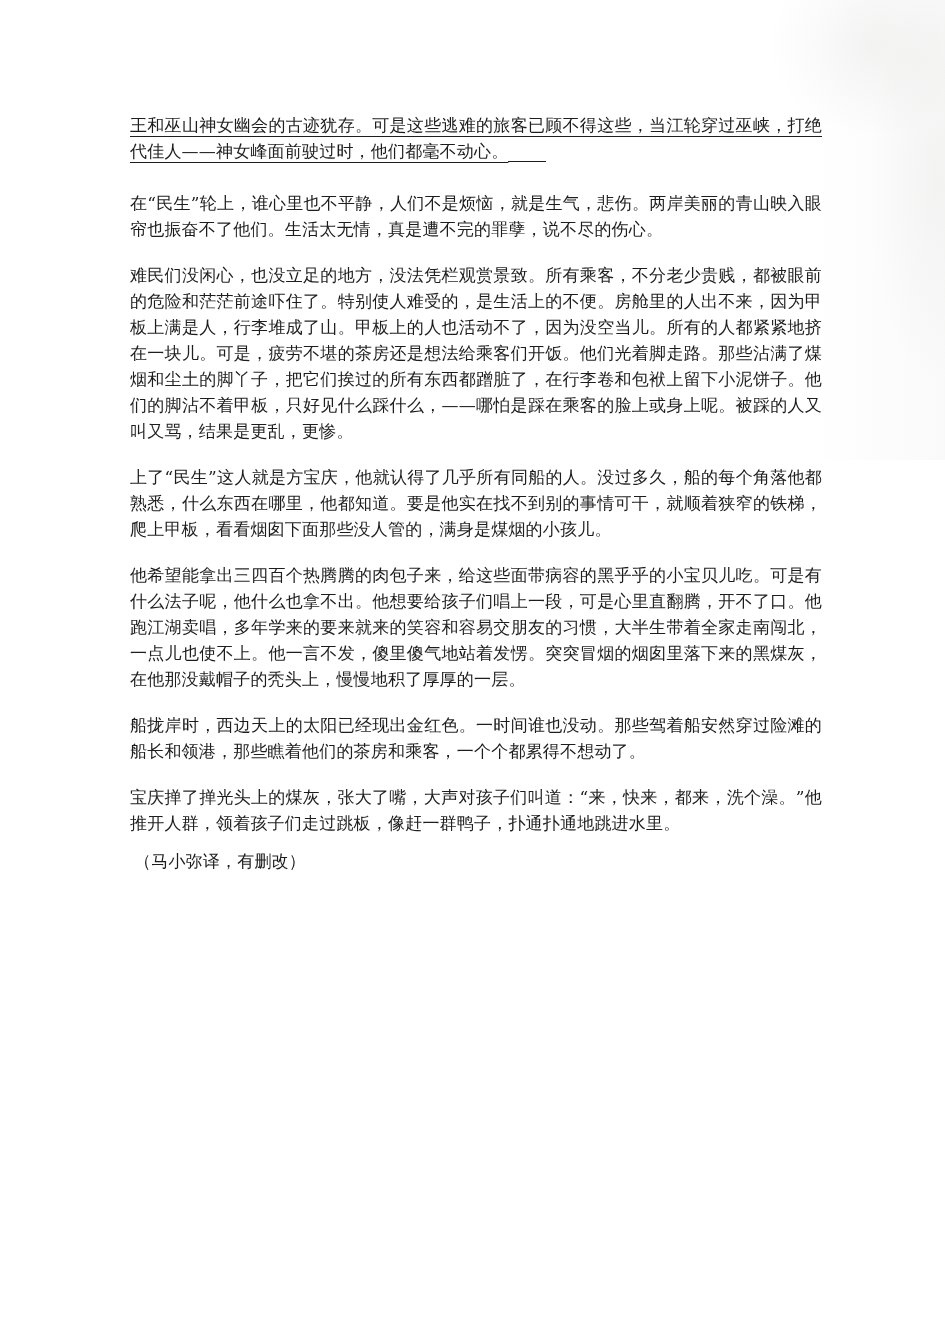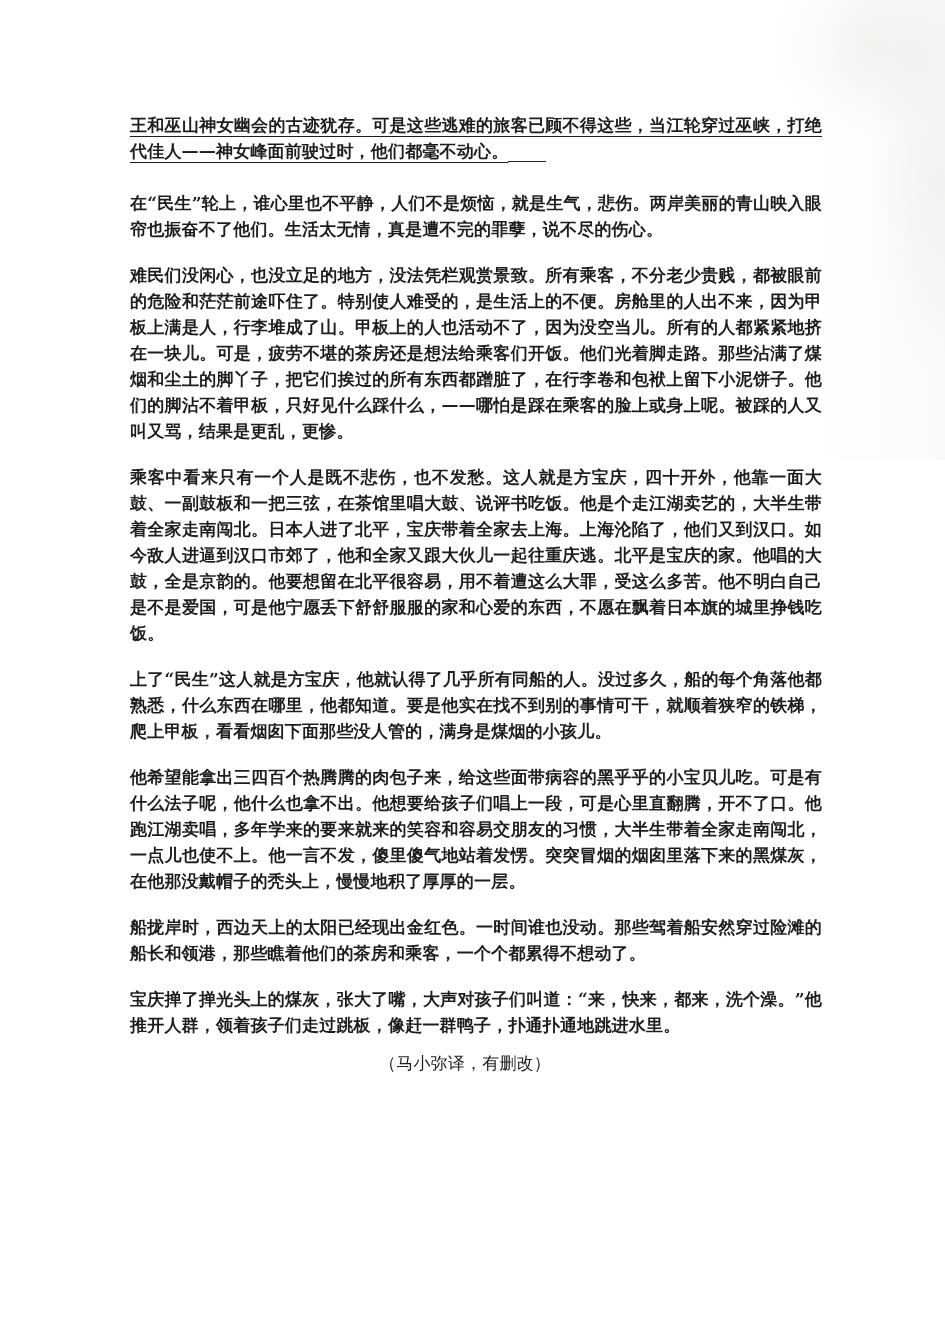--- a/index.html
+++ b/index.html
@@ -33,21 +33,20 @@
     top: 112px;
     width: 692px;
     color: #1d1d1d;
     font-size: 17px;
     line-height: 26px;
     text-align: justify;
     letter-spacing: 0.2px;
   }
   .para {
     margin: 0 0 20px 0;
-    font-weight: bold;
   }
   .para.underlined {
     margin-bottom: 26px;
   }
   .para.underlined .u-text {
     text-decoration: underline;
     text-decoration-thickness: 1px;
     text-underline-offset: 5px;
     text-decoration-color: #1d1d1d;
   }
@@ -57,38 +56,37 @@
     height: 1px;
     border-bottom: 1px solid #1d1d1d;
     vertical-align: baseline;
     margin-bottom: -5px;
   }
   .para.last {
     margin-bottom: 12px;
   }
   .attribution {
     margin: 4px;
-    text-align: center;
+    text-align: left;
     padding-right: 22px;
   }
 </style>
 </head>
 <body>
 
 <div class="scan-shade"></div>
 
 <div class="text-column">
 
   <p class="para underlined"><span class="u-text">王和巫山神女幽会的古迹犹存。可是这些逃难的旅客已顾不得这些，当江轮穿过巫峡，打绝代佳人——神女峰面前驶过时，他们都毫不动心。</span><span class="u-trail"></span></p>
 
   <p class="para">在“民生”轮上，谁心里也不平静，人们不是烦恼，就是生气，悲伤。两岸美丽的青山映入眼帘也振奋不了他们。生活太无情，真是遭不完的罪孽，说不尽的伤心。</p>
 
   <p class="para">难民们没闲心，也没立足的地方，没法凭栏观赏景致。所有乘客，不分老少贵贱，都被眼前的危险和茫茫前途吓住了。特别使人难受的，是生活上的不便。房舱里的人出不来，因为甲板上满是人，行李堆成了山。甲板上的人也活动不了，因为没空当儿。所有的人都紧紧地挤在一块儿。可是，疲劳不堪的茶房还是想法给乘客们开饭。他们光着脚走路。那些沾满了煤烟和尘土的脚丫子，把它们挨过的所有东西都蹭脏了，在行李卷和包袱上留下小泥饼子。他们的脚沾不着甲板，只好见什么踩什么，——哪怕是踩在乘客的脸上或身上呢。被踩的人又叫又骂，结果是更乱，更惨。</p>
 
-  <p class="para">乘客中看来只有一个人是既不悲伤，也不发愁。这人就是方宝庆，四十开外，他靠一面大鼓、一副鼓板和一把三弦，在茶馆里唱大鼓、说评书吃饭。他是个走江湖卖艺的，大半生带着全家走南闯北。日本人进了北平，宝庆带着全家去上海。上海沦陷了，他们又到汉口。如今敌人进逼到汉口市郊了，他和全家又跟大伙儿一起往重庆逃。北平是宝庆的家。他唱的大鼓，全是京韵的。他要想留在北平很容易，用不着遭这么大罪，受这么多苦。他不明白自己是不是爱国，可是他宁愿丢下舒舒服服的家和心爱的东西，不愿在飘着日本旗的城里挣钱吃饭。</p>
 
   <p class="para">上了“民生”这人就是方宝庆，他就认得了几乎所有同船的人。没过多久，船的每个角落他都熟悉，什么东西在哪里，他都知道。要是他实在找不到别的事情可干，就顺着狭窄的铁梯，爬上甲板，看看烟囱下面那些没人管的，满身是煤烟的小孩儿。</p>
 
 
   <p class="para">他希望能拿出三四百个热腾腾的肉包子来，给这些面带病容的黑乎乎的小宝贝儿吃。可是有什么法子呢，他什么也拿不出。他想要给孩子们唱上一段，可是心里直翻腾，开不了口。他跑江湖卖唱，多年学来的要来就来的笑容和容易交朋友的习惯，大半生带着全家走南闯北，一点儿也使不上。他一言不发，傻里傻气地站着发愣。突突冒烟的烟囱里落下来的黑煤灰，在他那没戴帽子的秃头上，慢慢地积了厚厚的一层。</p>
 
 
   <p class="para">船拢岸时，西边天上的太阳已经现出金红色。一时间谁也没动。那些驾着船安然穿过险滩的船长和领港，那些瞧着他们的茶房和乘客，一个个都累得不想动了。</p>
 
   <p class="para last">宝庆掸了掸光头上的煤灰，张大了嘴，大声对孩子们叫道：“来，快来，都来，洗个澡。”他推开人群，领着孩子们走过跳板，像赶一群鸭子，扑通扑通地跳进水里。</p>

